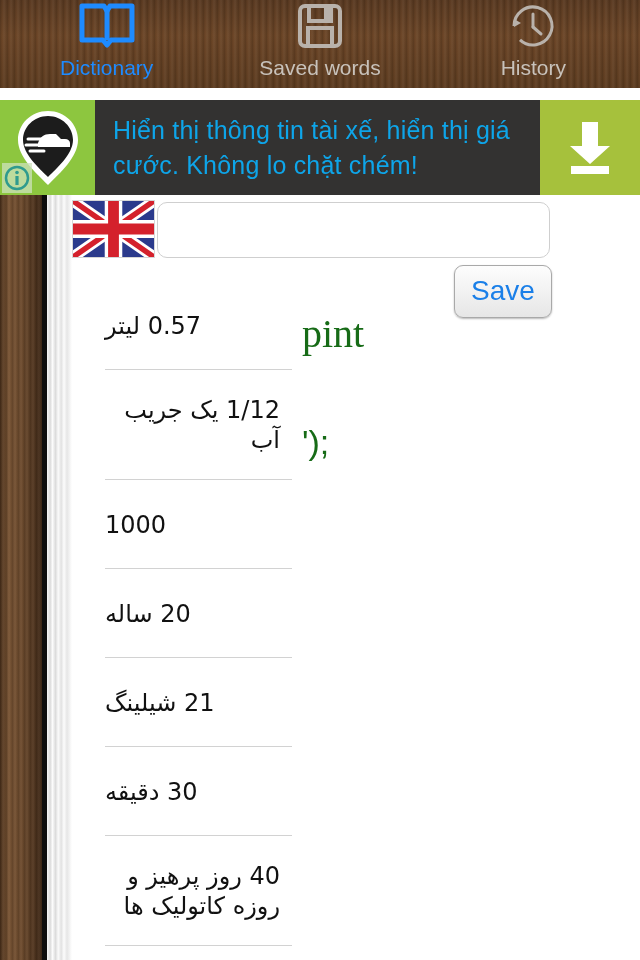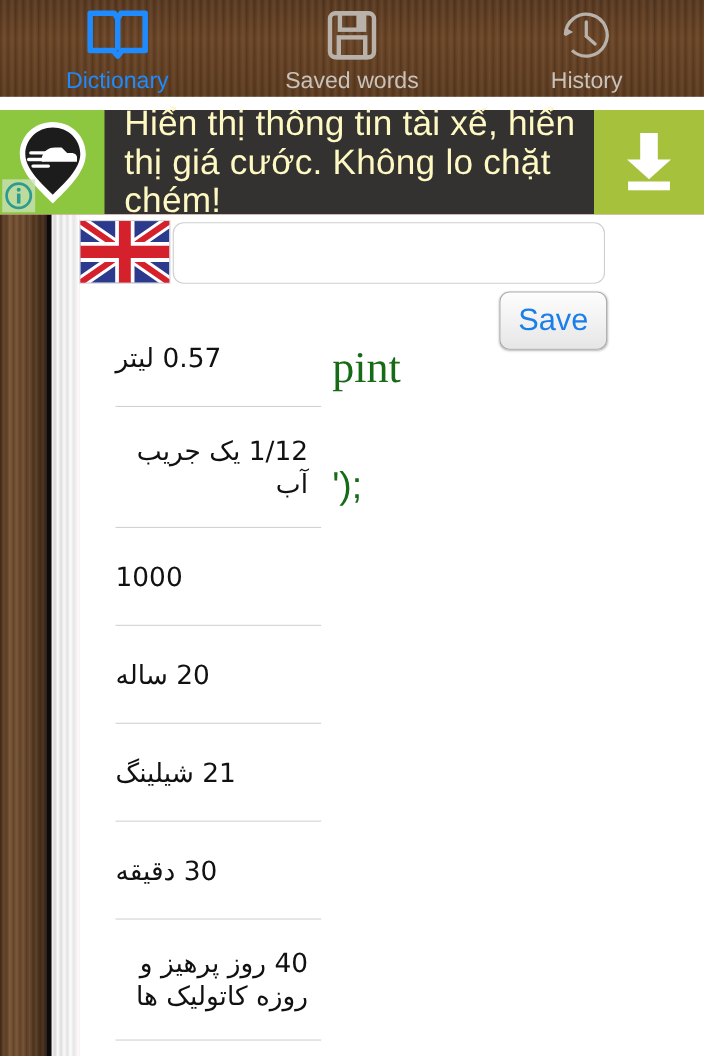--- a/index.html
+++ b/index.html
@@ -10,21 +10,21 @@
     position:relative;
   }
 
   
   .tabbar{
     position:absolute; left:0; top:0; width:640px; height:88px;
     background:
       repeating-linear-gradient(90deg,
         rgba(0,0,0,0.16) 0px, rgba(0,0,0,0.0) 2px, rgba(255,255,255,0.05) 4px, rgba(0,0,0,0.10) 7px),
       linear-gradient(180deg,#5a3a21 0%,#6b4526 40%,#5d3c20 100%);
-    display:flex; align-items:center;
+    display:flex; align-items:flex-end;
   }
   .tab{
     flex:1; height:100px; display:flex; flex-direction:column;
     align-items:center; justify-content:flex-start; padding-top:10px;
     text-decoration:none;
   }
   .tab .ico{ height:56px; display:flex; align-items:center; justify-content:center; }
   .tab .lbl{ font-size:21px; line-height:24px; margin-top:2px; }
   .tab.active .lbl{ color:#1e8bff; }
   .tab .lbl{ color:#c8c2bb; }
@@ -33,36 +33,36 @@
   .ad{
     position:absolute; left:0; top:100px; width:640px; height:95px;
     display:flex; background:#333231;
   }
   .ad-icon{
     width:95px; height:95px; background:#8dc63f; position:relative;
     display:flex; align-items:center; justify-content:center; flex:0 0 95px;
   }
   .ad-text{
     flex:1; display:flex; align-items:center; padding:0 14px 0 18px;
-    color:#fef9c3; font-size:32px; line-height:35px; letter-spacing:0.2px;
+    color:#0ea5e9; font-size:25px; line-height:35px; letter-spacing:0.2px;
   }
   .ad-cta{
     width:100px; flex:0 0 100px; background:#a6c13c;
     display:flex; align-items:center; justify-content:center;
   }
   .info-badge{
     position:absolute; left:2px; bottom:2px; width:30px; height:30px;
     background:rgba(205,225,190,0.75); display:flex;
     align-items:center; justify-content:center; z-index:5;
   }
 
   
   .frame{
     position:absolute; left:0; top:195px; width:640px; height:765px;
-    background:#fca5a5; overflow:hidden;
+    background:#6d28d9; overflow:hidden;
   }
   .wood-edge{
     position:absolute; left:0; top:0; width:42px; height:100%;
     background:
       repeating-linear-gradient(90deg, rgba(0,0,0,0.18) 0px, rgba(255,255,255,0.05) 3px, rgba(0,0,0,0.12) 6px),
       linear-gradient(90deg,#4a2f19 0%,#7a5433 20%,#6d4a2c 55%,#3d2614 100%);
   }
   .black-line{
     position:absolute; left:42px; top:0; width:5px; height:100%; background:#0b0b0b;
   }

